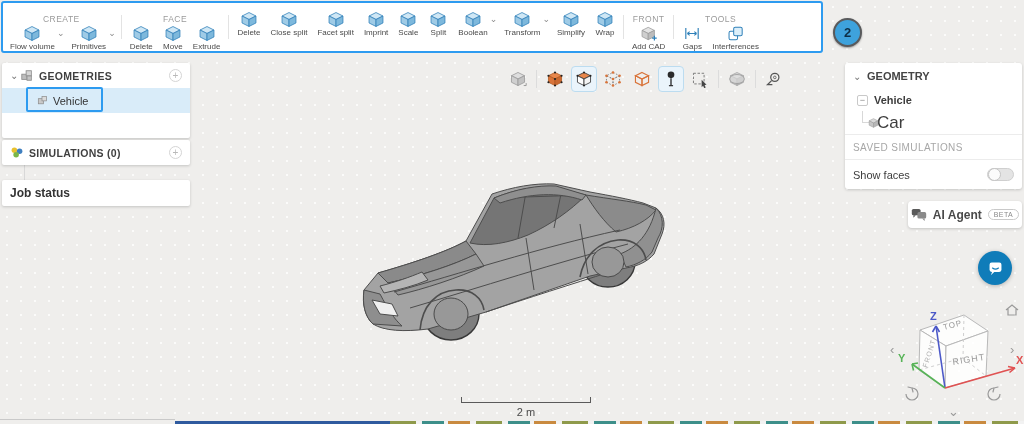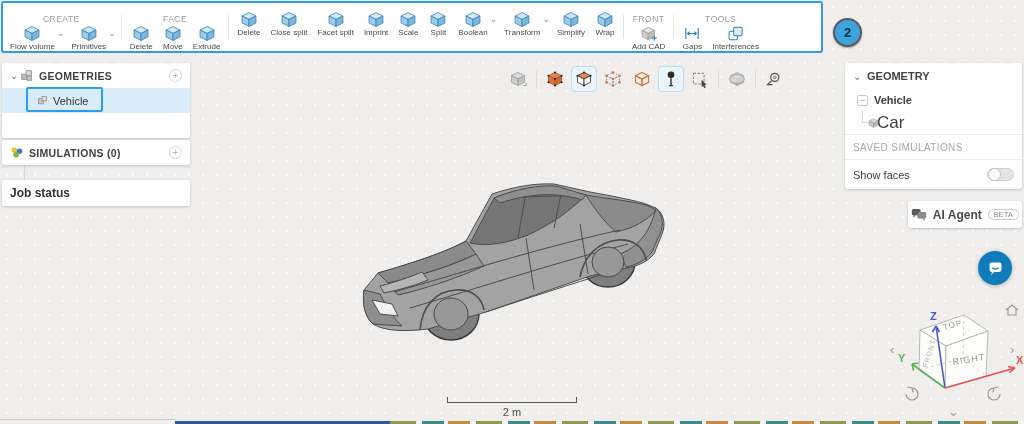--- a/index.html
+++ b/index.html
@@ -94,21 +94,21 @@
   .num-circle { position:absolute; width:29px; height:29px; border-radius:50%;
     background:#3ea2dc; border:2px solid #595a5c; display:flex; align-items:center;
     justify-content:center; font-size:13px; font-weight:bold; color:#0e2f45;
     box-shadow:0 1px 2px rgba(0,0,0,.35); }
   .c1 { left:106px; top:86px; }
   .c2 { left:833px; top:18px; }
   .vehicle-outline { position:absolute; left:26px; top:87px; width:77px;
     height:25px; border:2px solid #2d9bf0; border-radius:2px; pointer-events:none; }
 
   
-  .scalebar { position:absolute; left:447px; top:397px; width:130px;
+  .scalebar { position:absolute; left:461px; top:397px; width:130px;
     text-align:center; }
   .scale-line { height:6px; border-left:1.5px solid #5a5a5a;
     border-right:1.5px solid #5a5a5a; border-bottom:1.5px solid #5a5a5a; }
   .scale-lbl { font-size:11px; color:#4a4a4a; margin-top:3px; }
 
   .navcube { position:absolute; left:882px; top:298px; }
   .nc-glyph { fill:#9a9a9a; font-size:13px; }
 
   .bottom-strip-grey { position:absolute; bottom:4px; left:0; width:175px;
     height:1px; background:#c9c9c9; }

